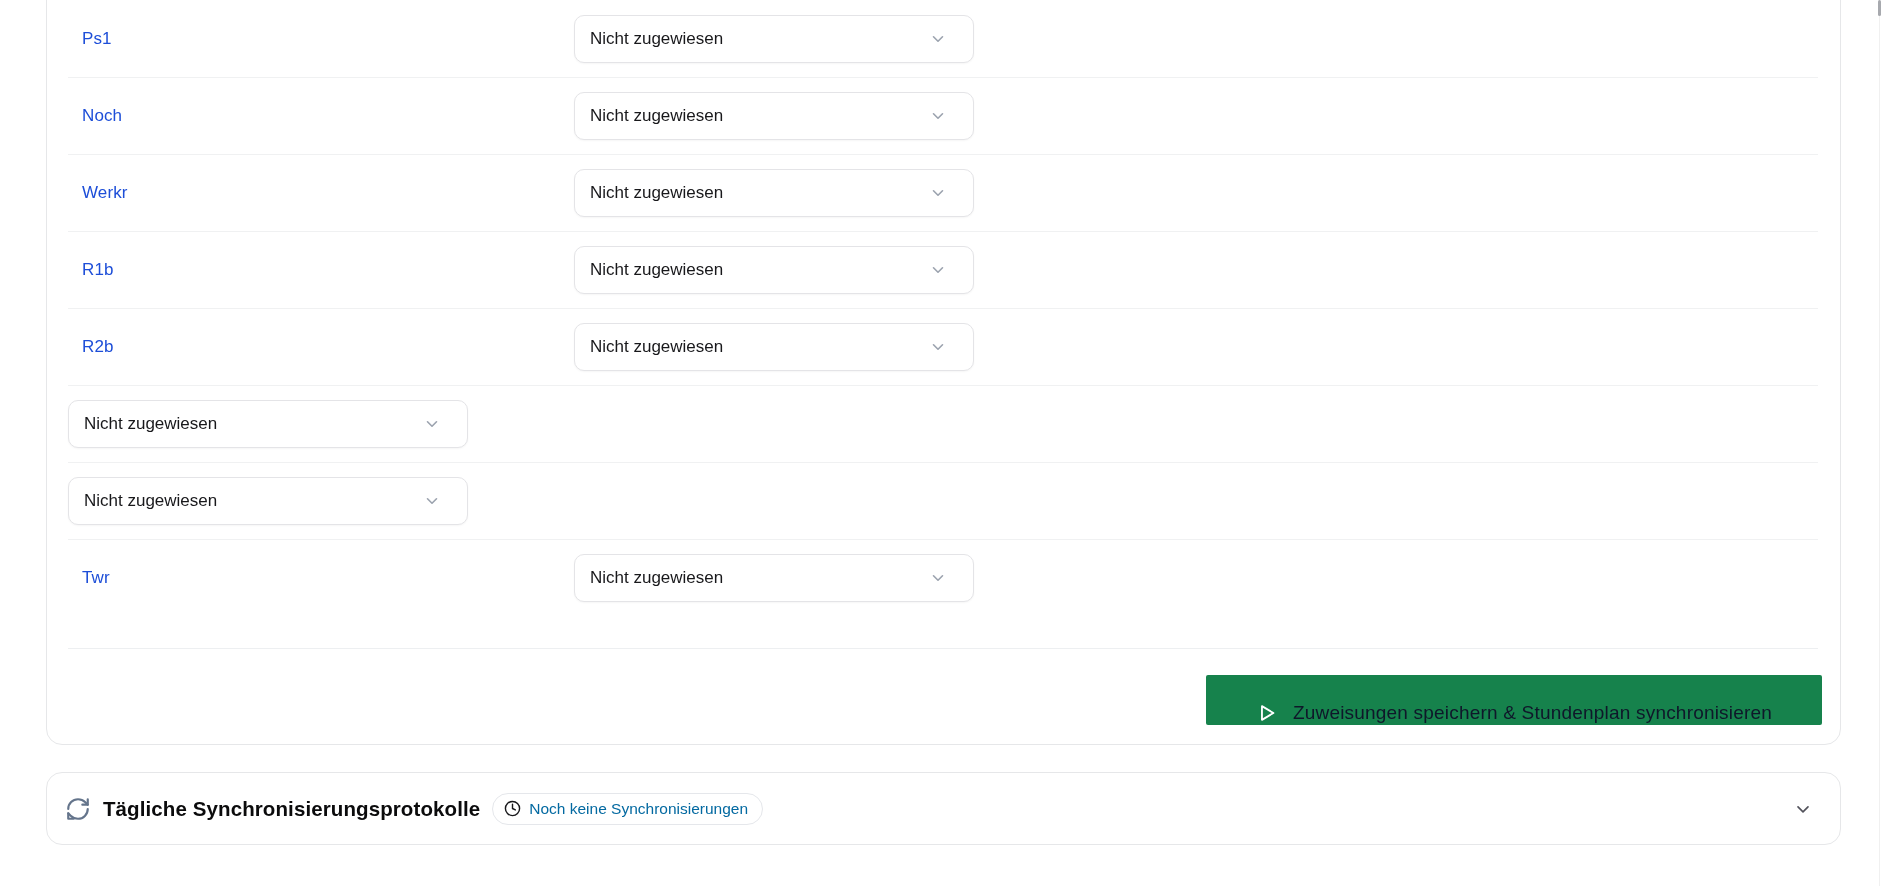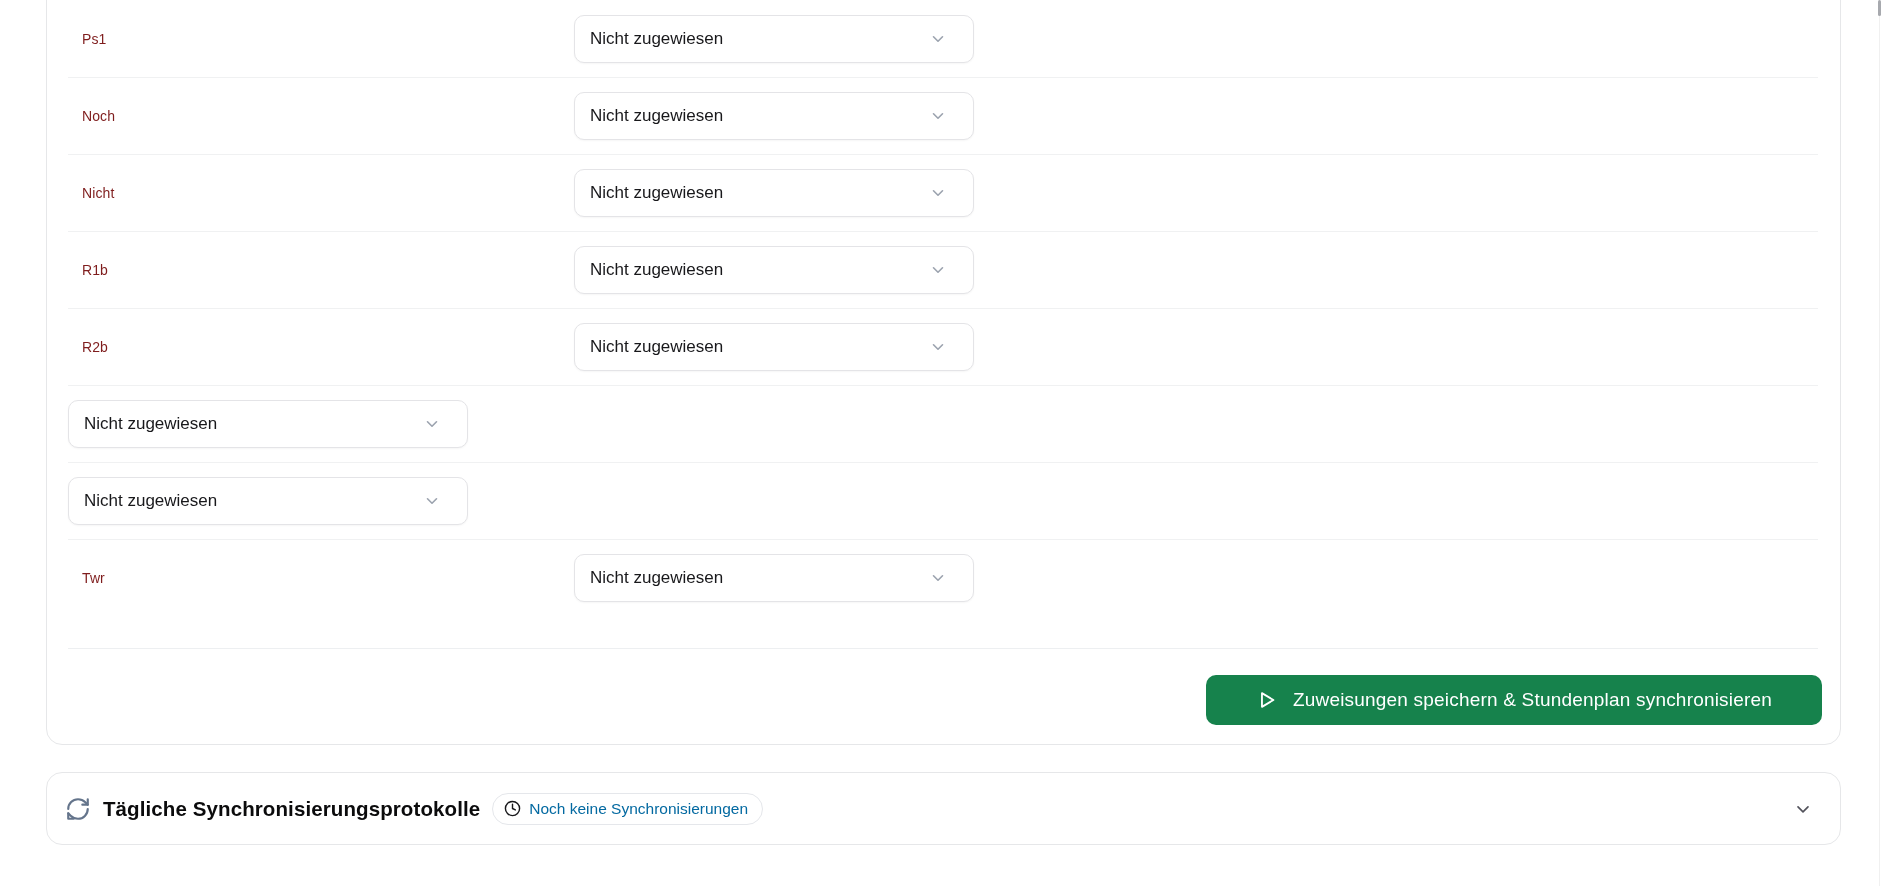--- a/index.html
+++ b/index.html
@@ -13,38 +13,38 @@
     position:absolute;left:46px;width:1795px;background:#fff;
     border:1px solid #e6e7e9;border-radius:16px;box-sizing:border-box;
   }
   
   .main-card{top:-60px;height:805px;}
   .rows{position:absolute;top:60px;left:21px;right:22px;}
   .row{display:flex;align-items:center;height:76px;border-bottom:1px solid #f0f1f2;}
   .row.last{border-bottom:none;}
   .row-label{
     width:506px;padding-left:14px;box-sizing:border-box;
-    font-size:14px;font-weight:500;color:#7f1d1d;letter-spacing:.1px;
+    font-size:17px;font-weight:500;color:#1d4ed8;letter-spacing:.1px;
   }
   .select{
     width:400px;height:48px;box-sizing:border-box;background:#fff;
     border:1px solid #e4e4e7;border-radius:10px;
     display:flex;align-items:center;justify-content:space-between;
     padding:0 20px 0 15px;cursor:pointer;
     box-shadow:0 1px 2px rgba(0,0,0,0.04);
   }
   .select-value{font-size:17px;color:#18181b;}
   .select .chev{flex:0 0 auto;margin-right:6px;}
   .footer-divider{
     position:absolute;left:21px;right:22px;top:707px;height:1px;background:#edeff1;
   }
   .save-btn{
     position:absolute;top:734px;right:18px;width:616px;height:50px;box-sizing:border-box;
-    background:#16824c;border:none;border-radius:10px;color:#ffffff;
-    display:flex;align-items:center;justify-content:center;gap:15px;
+    background:#16824c;border:none;border-radius:2px;color:#0f172a;
+    display:flex;align-items:flex-end;justify-content:center;gap:15px;
     font-family:"Liberation Sans", sans-serif;font-size:19px;font-weight:500;letter-spacing:.2px;
     cursor:pointer;
   }
   
   .logs-card{
     top:772px;height:73px;display:flex;align-items:center;
     padding:0 27px 0 18px;gap:12px;
   }
   .logs-title{font-size:20.5px;font-weight:700;color:#0b0b0c;letter-spacing:.1px;}
   .badge{
@@ -82,21 +82,21 @@
         <span class="select-value">Nicht zugewiesen</span>
         <span class="icon chev">
           <svg width="18" height="18" viewBox="0 0 20 20" fill="none" stroke="#9ca3af" stroke-width="1.8" stroke-linecap="round" stroke-linejoin="round">
               <path d="M5 7.5 L10 12.5 L15 7.5"></path>
             </svg>
         </span>
       </div>
     </div>
 
     <div class="row">
-      <div class="row-label">Nicht</div>
+      <div class="row-label">Werkr</div>
       <div class="select">
         <span class="select-value">Nicht zugewiesen</span>
         <span class="icon chev">
           <svg width="18" height="18" viewBox="0 0 20 20" fill="none" stroke="#9ca3af" stroke-width="1.8" stroke-linecap="round" stroke-linejoin="round">
               <path d="M5 7.5 L10 12.5 L15 7.5"></path>
             </svg>
         </span>
       </div>
     </div>
 

